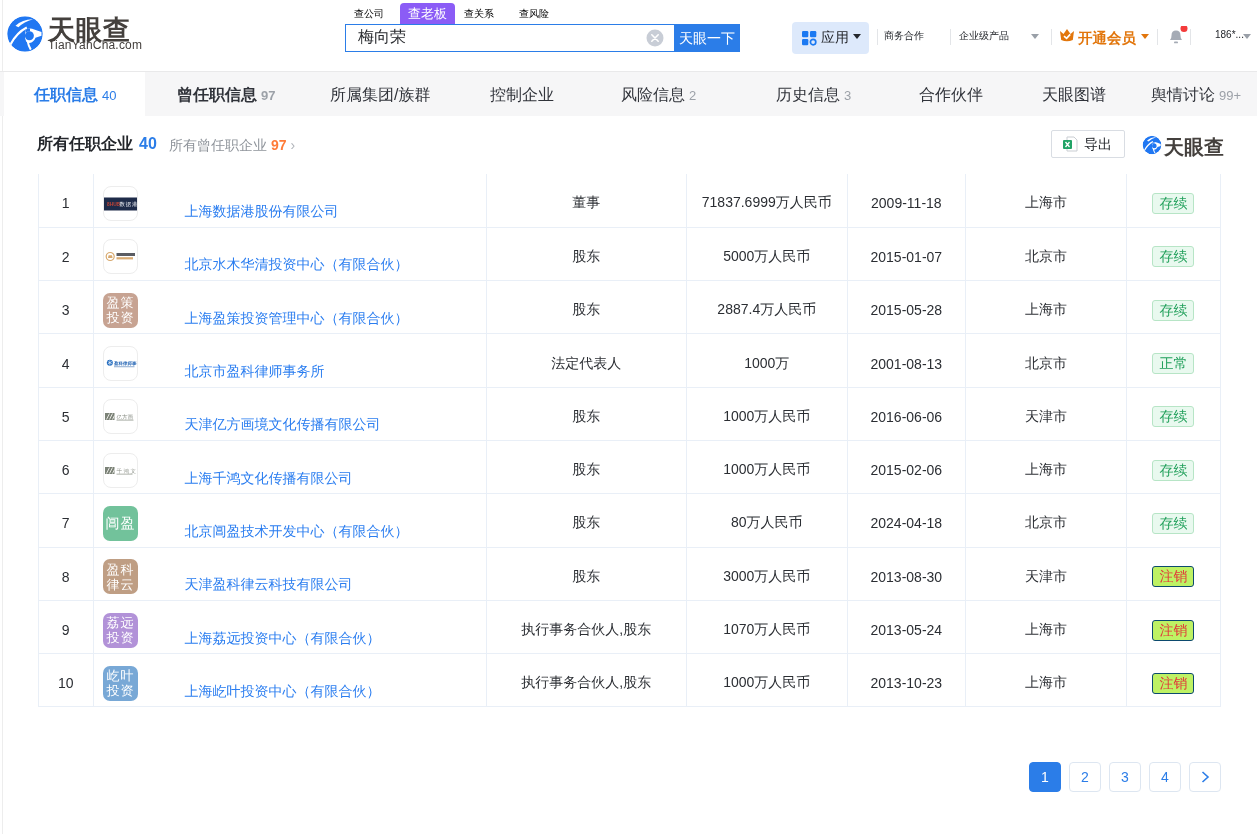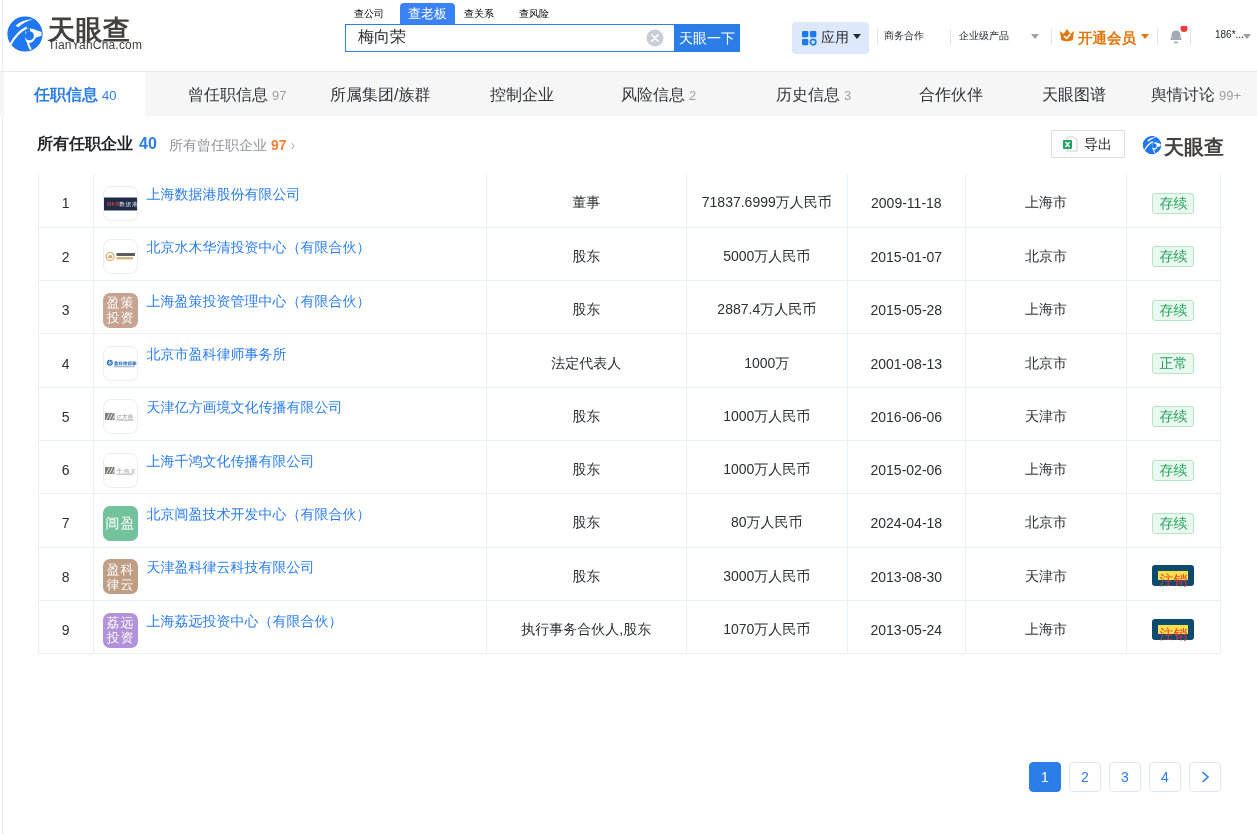--- a/index.html
+++ b/index.html
@@ -9,21 +9,21 @@
 
 #edge { position:absolute; left:2px; top:0; width:1px; height:834px; background:#ededed; }
 #logoCircle { left:6px; top:15px; }
 #logoTxt { left:48px; top:12px; font-size:27px; font-weight:bold; color:#44403d; letter-spacing:0.5px; }
 #logoSub { left:48px; top:38px; font-size:12px; font-weight:normal; color:#44403d; letter-spacing:0.2px; }
 #redbox { left:137px; top:13px; width:193px; height:40px; border-radius:3px; background:linear-gradient(135deg,#dd4a3c 0%,#c92a20 100%); color:#fff; text-align:center; }
 #redbox .l1 { margin-top:4px; font-size:13px; font-weight:bold; letter-spacing:4.8px; white-space:nowrap; text-indent:4.8px; }
 #redbox .l2 { font-size:12px; font-weight:bold; letter-spacing:0.1px; white-space:nowrap; }
 
 .stab { top:4px; height:20px; line-height:20px; font-size:10px; color:#000000; }
-#stabActive { left:400px; top:3px; width:55px; height:21px; background:#3b82f6; color:#fff; border-radius:4px 4px 0 0; text-align:center; line-height:22px; font-size:13px; }
+#stabActive { left:400px; top:3px; width:55px; height:21px; background:#8b5cf6; color:#fff; border-radius:4px 4px 0 0; text-align:center; line-height:22px; font-size:13px; }
 #searchBox { left:345px; top:24px; width:329px; height:28px; border:1px solid #2b7de8; border-right:none; background:#fff; }
 #searchTxt { left:358px; top:27px; font-size:16px; color:#2a2c30; }
 #clearIcon { left:646px; top:29px; }
 #searchBtn { left:674px; top:24px; width:66px; height:28px; background:#2b7de8; color:#fff; font-size:14px; text-align:center; line-height:28px; }
 
 .hsep { top:29px; width:1px; height:16px; background:#e3e5e8; }
 #appChip { left:792px; top:22px; width:77px; height:32px; background:#dde9fb; border-radius:4px; }
 #appTxt { left:821px; top:29px; font-size:14px; color:#23262b; }
 .menuTxt { top:29px; font-size:10px; color:#23262b; }
 #vipTxt { top:29px; font-size:14.5px; color:#e2760c; font-weight:bold;}
@@ -46,27 +46,27 @@
 #exportTxt { left:1084px; top:136px; font-size:14px; color:#23262b; }
 #minilogoTxt { left:1164px; top:134px; font-size:20px; font-weight:bold; color:#44403d; }
 
 #tableWrap { left:38px; top:174px; width:1182px; }
 table { border-collapse:collapse; table-layout:fixed; width:1182px; }
 th { height:38px; background:#edf3fc; font-size:14px; font-weight:normal; color:#2b2e33; text-align:center; }
 td { height:53.3px; border-bottom:1px solid #e9eff7; border-right:1px solid #e9eff7; font-size:14px; color:#2b2e33; text-align:center; background:#fff; padding:6px 0 0 0; }
 td:last-child { border-right:1px solid #e9eff7; }
 #tableWrap { border-left:1px solid #e9eff7; }
 td.name { text-align:left; }
-.nameWrap { display:flex; align-items:flex-start; padding-left:9px; }
+.nameWrap { display:flex; align-items:flex-end; padding-left:9px;gap:38px; }
 .logoBox { width:35px; height:35px; border:1px solid #ededed; border-radius:8px; flex:none; display:flex; align-items:center; justify-content:center; overflow:hidden; background:#fff; }
 .logoSq { width:35px; height:35px; border-radius:7px; flex:none; display:flex; flex-direction:column; align-items:center; justify-content:center; color:#fff; font-size:13px; line-height:15px; letter-spacing:1px; text-indent:1px; }
 .lnk { margin-left:9px; font-size:14px; color:#2a7df0; white-space:nowrap; }
 .badge { display:inline-block; width:42px; height:21px; line-height:19px; font-size:14px; border-radius:3px;  }
 .bgreen { color:#21a05b; border:1px solid #b7e5c6; background:#e9f9ef; }
-.bred { color:#e13a3a; border:6px solid #0c4a6e; background:#fde047; }
+.bred { color:#e13a3a; border:1px solid #0c4a6e; background:#bef264; }
 
 .pg { top:762px; width:32px; height:30px; border-radius:4px; border:1px solid #dde6f1; background:#fff; color:#2b7de8; font-size:14px; text-align:center; line-height:28px; }
 #pg1 { background:#2b7de8; border-color:#2b7de8; color:#fff; }
 </style>
 </head>
 <body>
 <div id="page">
 <div id="edge"></div>
 
 <svg id="logoCircle" class="abs" width="38" height="38" viewBox="0 0 38 38">
@@ -127,21 +127,21 @@
  <rect x="7" y="15.5" width="4" height="1.8" rx="0.9" fill="#a5abb5"></rect>
  <circle cx="17" cy="2.5" r="3.5" fill="#f43b3b"></circle>
 </svg>
 <div class="abs hsep" style="left:1190px;"></div>
 <div class="abs menuTxt" style="left:1215px;">186*...</div>
 <div class="abs caret caretg" style="left:1243px; top:34px;"></div>
 
 <div id="navbar" class="abs">
  <div id="navActive" class="abs"></div>
  <div id="tab1" class="abs ntab" style="left:34px;">任职信息<span class="cnt">40</span></div>
- <div class="abs ntab" style="left:188px;">曾任职信息<span class="cnt">97</span></div>
+ <div class="abs ntab" style="left:177px;font-weight:bold;">曾任职信息<span class="cnt">97</span></div>
  <div class="abs ntab" style="left:330px;">所属集团/族群</div>
  <div class="abs ntab" style="left:490px;">控制企业</div>
  <div class="abs ntab" style="left:621px;">风险信息<span class="cnt">2</span></div>
  <div class="abs ntab" style="left:776px;">历史信息<span class="cnt">3</span></div>
  <div class="abs ntab" style="left:919px;">合作伙伴</div>
  <div class="abs ntab" style="left:1042px;">天眼图谱</div>
  <div class="abs ntab" style="left:1151px;">舆情讨论<span class="cnt">99+</span></div>
 </div>
 
 <div id="secTitle" class="abs">所有任职企业<span class="num">40</span></div>
@@ -347,20 +347,37 @@
                 </div>
                 <span class="lnk">上海荔远投资中心（有限合伙）</span>
               </div>
             </td>
             <td>执行事务合伙人,股东</td>
             <td>1070万人民币</td>
             <td>2013-05-24</td>
             <td>上海市</td>
             <td><span class="badge bred">注销</span></td>
           </tr>
+<tr>
+            <td>10</td>
+            <td class="name">
+              <div class="nameWrap">
+                <div class="logoSq" style="background:#78a8d6;">
+                  <span>屹叶</span>
+                  <span>投资</span>
+                </div>
+                <span class="lnk">上海屹叶投资中心（有限合伙）</span>
+              </div>
+            </td>
+            <td>执行事务合伙人,股东</td>
+            <td>1000万人民币</td>
+            <td>2013-10-23</td>
+            <td>上海市</td>
+            <td><span class="badge bred">注销</span></td>
+          </tr>
 </tbody>
       </table>
 </div>
 
 <div id="pg1" class="abs pg" style="left:1029px;">1</div>
 <div class="abs pg" style="left:1069px;">2</div>
 <div class="abs pg" style="left:1109px;">3</div>
 <div class="abs pg" style="left:1149px;">4</div>
 <div class="abs pg" style="left:1189px;">
  <svg width="12" height="12" viewBox="0 0 12 12" style="margin-top:8px;">

